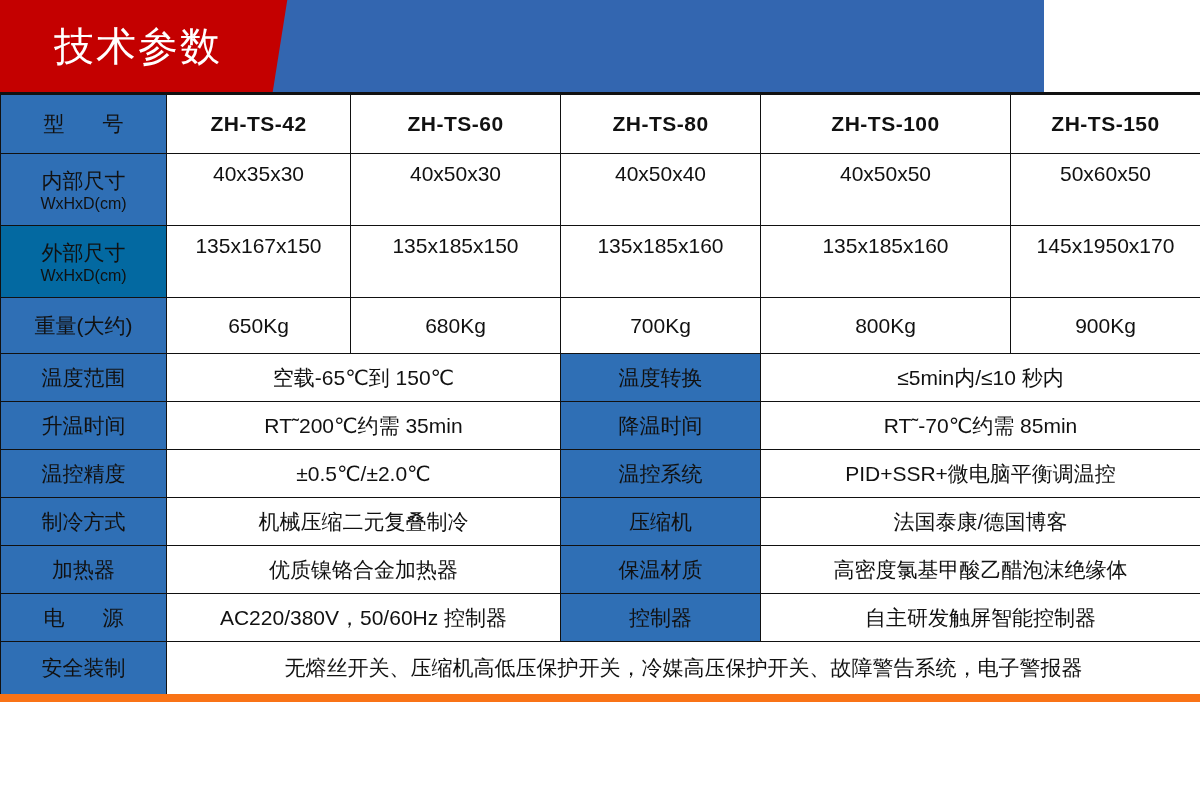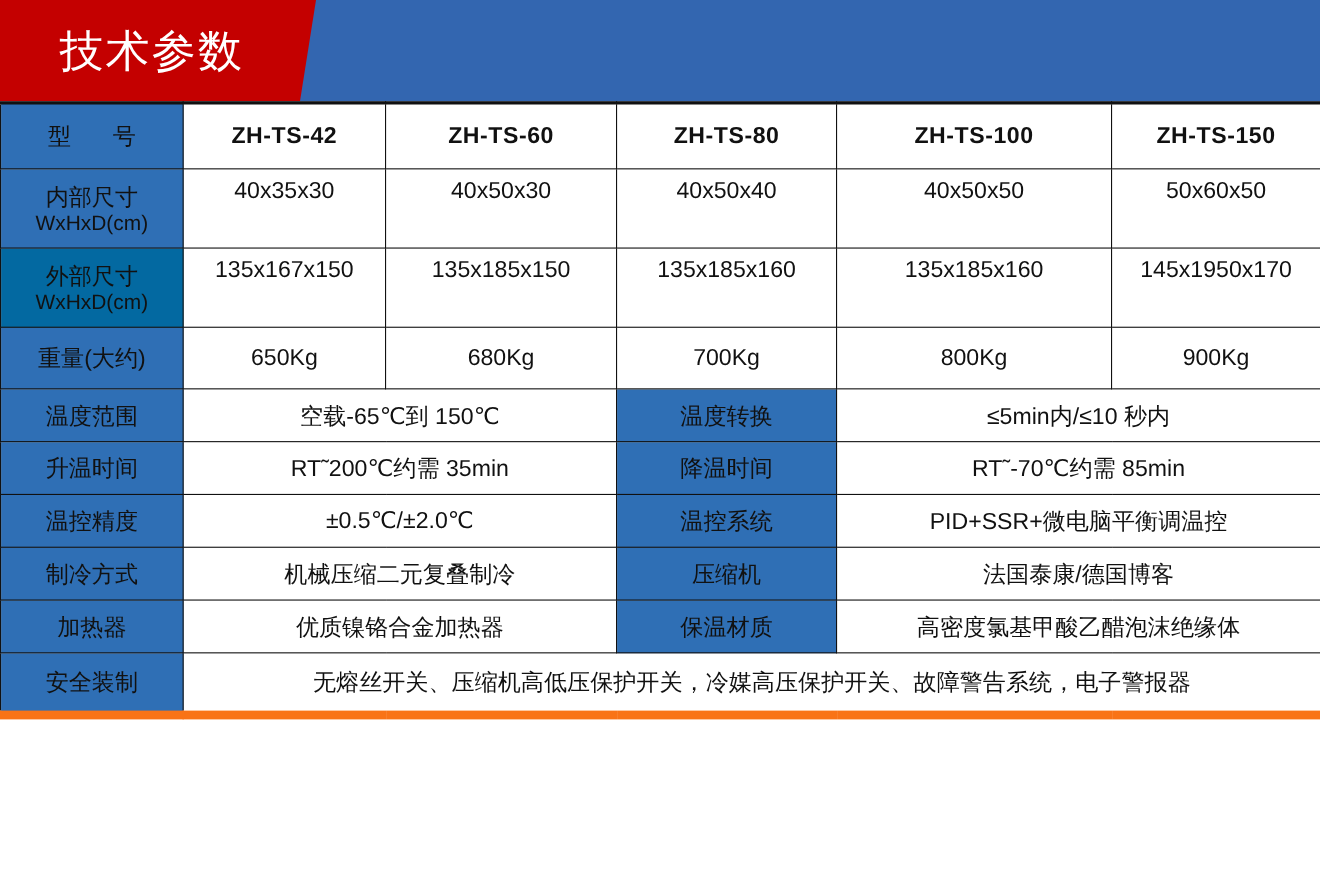--- a/index.html
+++ b/index.html
@@ -7,21 +7,21 @@
     width: 1200px; height: 806px;
     background: #ffffff;
     font-family: "Liberation Sans", "DejaVu Sans", sans-serif;
     overflow: hidden;
   }
   #page { position: relative; width: 1200px; height: 806px; background:#fff; }
 
   
   .banner {
     position: relative;
-    width: 1200px; height: 92px;
+    width: 1044px; height: 92px;
     background: #3366b0;
     overflow: hidden;
     text-decoration: underline;
   }
   .banner-red {
     position: absolute;
     left: -40px; top: 0;
     width: 320px; height: 92px;
     background: #c40000;
     transform: skewX(-9deg);
@@ -56,21 +56,21 @@
     font-size: 21px;
     background: #ffffff;
     white-space: nowrap;
   }
   td.lbl {
     background: #2f6fb5;
     color: #ffffff;
     font-size: 22px;
     border-color: #111;
   }
-  td.lbl .sub { display:block; font-size: 19px; margin-top: 0; }
+  td.lbl .sub { display:block; font-size: 16px; margin-top: 0; }
   td.lbl .spaced { letter-spacing: 16px; padding-left: 16px; }
 
   td.model { font-weight: bold; font-size: 22px; letter-spacing: 0.5px; }
 
   
   tr.dim td { height: 72px; vertical-align: top; }
   tr.dim td.val { padding-top: 8px; }
   tr.dim td.lbl { vertical-align: middle; }
 
   tr.h56 td { height: 56px; }
@@ -174,20 +174,28 @@
         <td class="wide" colspan="2">法国泰康/德国博客</td>
       </tr>
 
       <tr class="h48">
         <td class="lbl" style="background: rgb(47, 111, 181);">加热器</td>
         <td class="wide" colspan="2">优质镍铬合金加热器</td>
         <td class="lbl" style="background: rgb(47, 111, 181);">保温材质</td>
         <td class="wide" colspan="2">高密度氯基甲酸乙醋泡沫绝缘体</td>
       </tr>
 
+      <tr class="h48">
+        <td class="lbl" style="background: rgb(47, 111, 181);">
+          <span class="spaced">电    源</span>
+        </td>
+        <td class="wide" colspan="2">AC220/380V，50/60Hz 控制器</td>
+        <td class="lbl" style="background: rgb(47, 111, 181);">控制器</td>
+        <td class="wide" colspan="2">自主研发触屏智能控制器</td>
+      </tr>
 
       <tr class="h56">
         <td class="lbl" style="background: rgb(47, 111, 181);">安全装制</td>
         <td class="safety" colspan="5">无熔丝开关、压缩机高低压保护开关，冷媒高压保护开关、故障警告系统，电子警报器</td>
       </tr>
 
     </tbody>
       </table>
   </div>
 

